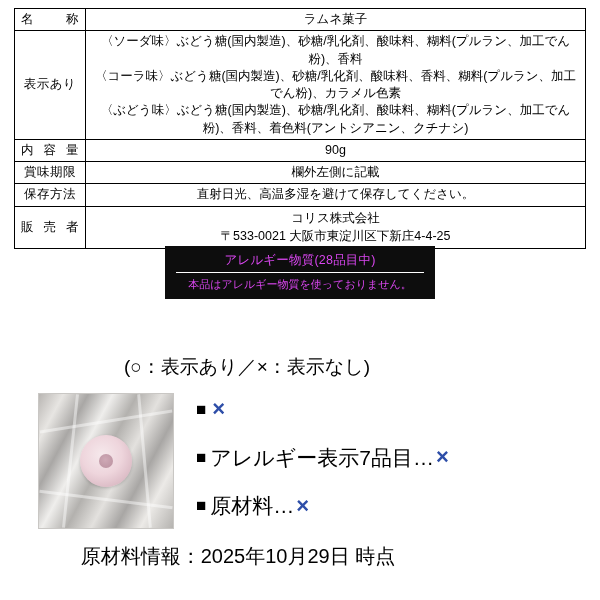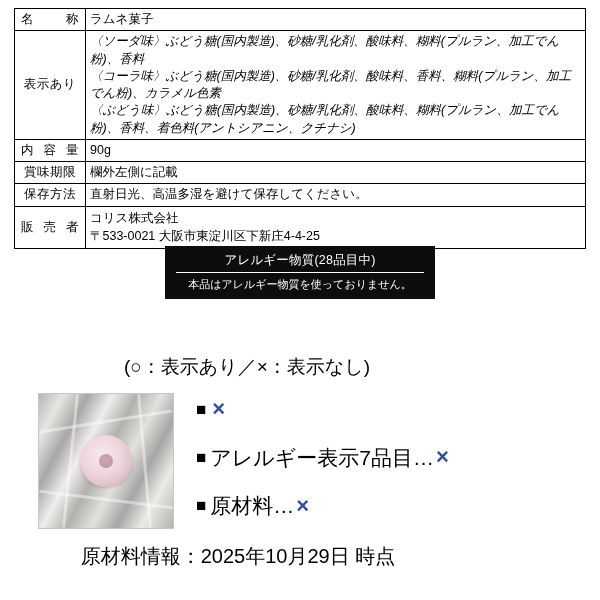--- a/index.html
+++ b/index.html
@@ -28,41 +28,41 @@
     width: 572px;
     border-collapse: collapse;
     table-layout: fixed;
   }
   .spec-table td {
     border: 1px solid #000000;
     padding: 2px 4px;
     vertical-align: middle;
     font-size: 12.5px;
     line-height: 1.38;
+    text-align: center;
   }
   .spec-table td.label {
     width: 62px;
     text-align: center;
     letter-spacing: 0.5px;
     white-space: nowrap;
   }
   .label-spread {
     display: flex;
     justify-content: space-between;
     padding: 0 2px;
   }
   .ingredients-cell {
     font-size: 11.6px;
     line-height: 1.45;
     padding-top: 3px;
     padding-bottom: 3px;
   }
   .ingredients-cell div {
     white-space: normal;
-    font-style: italic;
   }
   .seller-cell div {
     line-height: 1.5;
   }
 
   
   .allergy-band {
     position: absolute;
     left: 166px;
     top: 247px;
@@ -250,21 +250,21 @@
           </span>
         </td>
         <td class="seller-cell">
           <div>コリス株式会社</div>
           <div>〒533-0021 大阪市東淀川区下新庄4-4-25</div>
         </td>
       </tr>
     </tbody>
   </table>
 
-  <div class="allergy-band" style="background: rgb(13, 13, 13); color: #ffffff;">
+  <div class="allergy-band" style="background: rgb(13, 13, 13); color: #d946ef;">
     <div class="allergy-title">アレルギー物質(28品目中)</div>
     <div class="allergy-rule"></div>
     <div class="allergy-note">本品はアレルギー物質を使っておりません。</div>
   </div>
 
   <div class="sub-headline">(○：表示あり／×：表示なし)</div>
 
   <div class="photo">
     <div class="fold f1"></div>
     <div class="fold f2"></div>

